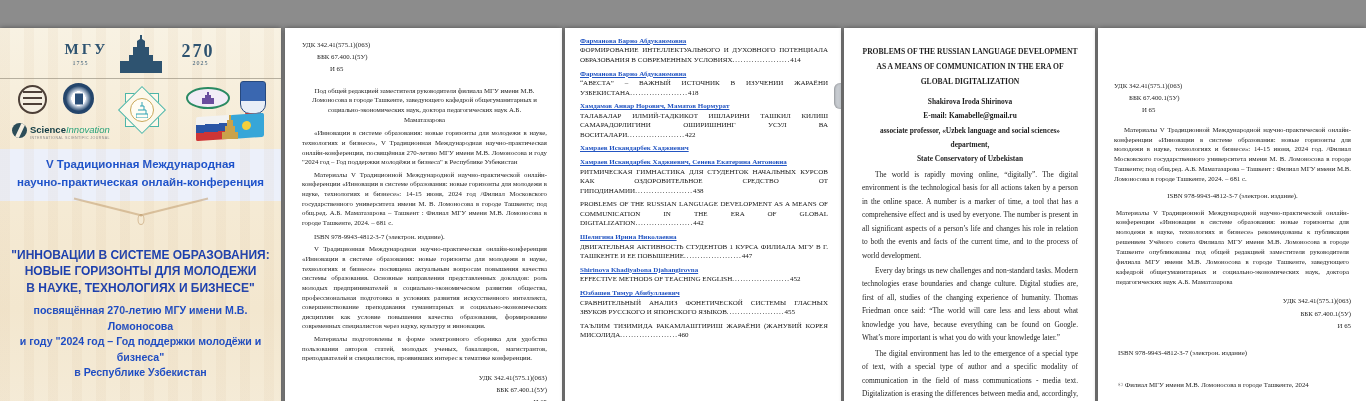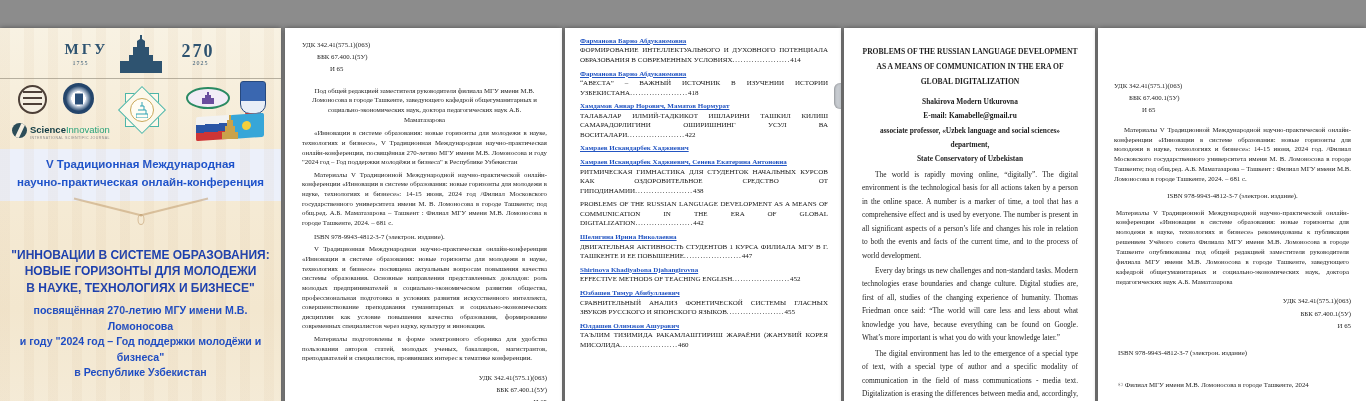--- a/index.html
+++ b/index.html
@@ -31,21 +31,21 @@
            background:radial-gradient(circle,#ffffff 40%,#d9e2ee 41%,#24456b 72%, #16304e 100%); }
   .seal2 i { position:absolute; left:50%; top:50%; width:8px; height:11px; transform:translate(-50%,-50%);
              background:#2b4f78; }
   .sci { position:absolute; left:12px; top:41px; display:flex; align-items:center; gap:3px; }
   .sci-swirl { width:15px; height:15px; border-radius:50%; background:#2c4d59; position:relative; overflow:hidden; }
   .sci-swirl::before { content:""; position:absolute; left:6px; top:-2px; width:4px; height:20px;
                        background:#f5efe2; transform:rotate(25deg); }
   .sci-text { line-height:1; font-family:"Liberation Sans",sans-serif; }
   .sci-title { font-size:9.5px; }
   .sci-title b { color:#123c44; font-weight:bold; }
-  .sci-title span { color:#2aa37a; }
+  .sci-title span { color:#2aa37a;font-style:italic; }
   .sci-sub { font-size:3.6px; color:#8c8c8c; letter-spacing:.4px; margin-top:1px; }
   .star-emblem { position:absolute; left:114px; top:2px; width:56px; height:58px; }
   .star-sq { position:absolute; left:11px; top:12px; width:34px; height:34px; border:1.6px solid #4db6a8;
              background:#fdf8ea; }
   .star-sq.r45 { transform:rotate(45deg); }
   .star-circle { position:absolute; left:16px; top:17px; width:24px; height:24px; border-radius:50%;
                  border:1.2px solid #c9a85a; background:#fffdf4; }
   .star-b { position:absolute; left:22px; top:21px; width:12px; height:16px; }
   .oval-emblem { position:absolute; left:186px; top:8px; width:44px; height:22px; border:2.5px solid #2a8a62;
                  border-radius:50%; background:#f2ecf7; display:flex; align-items:center; justify-content:center; }
@@ -222,21 +222,21 @@
     <div class="pageno">2</div>
   </div>
 
   <div class="page" id="page-toc">
     <div class="toc-entry">
       <div class="toc-authors">Фарманова Барно Абдукаюмовна</div>
       <div class="toc-title"><span>ФОРМИРОВАНИЕ ИНТЕЛЛЕКТУАЛЬНОГО И ДУХОВНОГО ПОТЕНЦИАЛА ОБРАЗОВАНИЯ В СОВРЕМЕННЫХ УСЛОВИЯХ</span><span class="dots"></span><span>414</span></div>
     </div>
     <div class="toc-entry">
       <div class="toc-authors">Фарманова Барно Абдукаюмовна</div>
-      <div class="toc-title"><span>“АВЕСТА” – ВАЖНЫЙ ИСТОЧНИК В ИЗУЧЕНИИ ИСТОРИИ УЗБЕКИСТАНА</span><span class="dots"></span><span>418</span></div>
+      <div class="toc-title"><span>“АВЕСТА” – ВАЖНЫЙ ИСТОЧНИК В ИЗУЧЕНИИ ЖАРАЁНИ УЗБЕКИСТАНА</span><span class="dots"></span><span>418</span></div>
     </div>
     <div class="toc-entry">
       <div class="toc-authors">Хамдамов Анвар Норович, Маматов Нормурат</div>
       <div class="toc-title"><span>ТАЛАБАЛАР ИЛМИЙ-ТАДКИКОТ ИШЛАРИНИ ТАШКИЛ КИЛИШ САМАРАДОРЛИГИНИ ОШИРИШНИНГ УСУЛ ВА ВОСИТАЛАРИ</span><span class="dots"></span><span>422</span></div>
     </div>
     <div class="toc-entry">
       <div class="toc-authors">Хамраев Искандарбек Хаджиевич</div>
     </div>
     <div class="toc-entry">
       <div class="toc-authors">Хамраев Искандарбек Хаджиевич, Сенева Екатерина Антоновна</div>
@@ -251,32 +251,31 @@
     </div>
     <div class="toc-entry">
       <div class="toc-authors">Shirinova Khadiyabona Djahangirovna</div>
       <div class="toc-title"><span>EFFECTIVE METHODS OF TEACHING ENGLISH</span><span class="dots"></span><span>452</span></div>
     </div>
     <div class="toc-entry">
       <div class="toc-authors">Юзбашев Тимур Абибуллаевич</div>
       <div class="toc-title"><span>СРАВНИТЕЛЬНЫЙ АНАЛИЗ ФОНЕТИЧЕСКОЙ СИСТЕМЫ ГЛАСНЫХ ЗВУКОВ РУССКОГО И ЯПОНСКОГО ЯЗЫКОВ</span><span class="dots"></span><span>455</span></div>
     </div>
     <div class="toc-entry">
-      <div class="toc-authors">Юлдашев Олимжон Ашурович</div>
       <div class="toc-title"><span>ТАЪЛИМ ТИЗИМИДА РАКАМЛАШТИРИШ ЖАРАЁНИ (ЖАНУБИЙ КОРЕЯ МИСОЛИДА</span><span class="dots"></span><span>460</span></div>
     </div>
     <div class="pageno">38</div>
     <div class="curl-tab"></div>
     <div class="corner-curl"></div>
   </div>
 
   <div class="page" id="page-article">
     <div class="art-title">PROBLEMS OF THE RUSSIAN LANGUAGE DEVELOPMENT AS A MEANS OF COMMUNICATION IN THE ERA OF GLOBAL DIGITALIZATION</div>
     <div class="art-meta">
-      <div>Shakirova Modern Utkurovna</div>
+      <div>Shakirova Iroda Shirinova</div>
       <div>E-mail: Kamabelle@gmail.ru</div>
       <div>associate professor, «Uzbek language and social sciences» department,</div>
       <div>State Conservatory of Uzbekistan</div>
     </div>
     <div class="art-body">
       <p>The world is rapidly moving online, “digitally”. The digital environment is the technological basis for all actions taken by a person in the online space. A number is a marker of time, a tool that has a comprehensive effect and is used by everyone. The number is present in all significant aspects of a person’s life and changes his role in relation to both the events and facts of the current time, and to the process of world development.</p>
       <p>Every day brings us new challenges and non-standard tasks. Modern technologies erase boundaries and change culture. Digital studies are, first of all, studies of the changing experience of humanity. Thomas Friedman once said: “The world will care less and less about what knowledge you have, because everything can be found on Google. What’s more important is what you do with your knowledge later.”</p>
       <p>The digital environment has led to the emergence of a special type of text, with a special type of author and a specific modality of communication in the field of mass communications - media text. Digitalization is erasing the differences between media and, accordingly, types of media content. The world’s largest companies are moving to create digital ecosystems. The digital world of a particular person is becoming more and more personalized. Communication today is “imposed” at all possible points of contact - in order to attract, interest and retain the consumer, to force him or her to “join the community” and not to destroy his or her trust [1].</p>
     </div>
     <div class="pageno">442</div>

